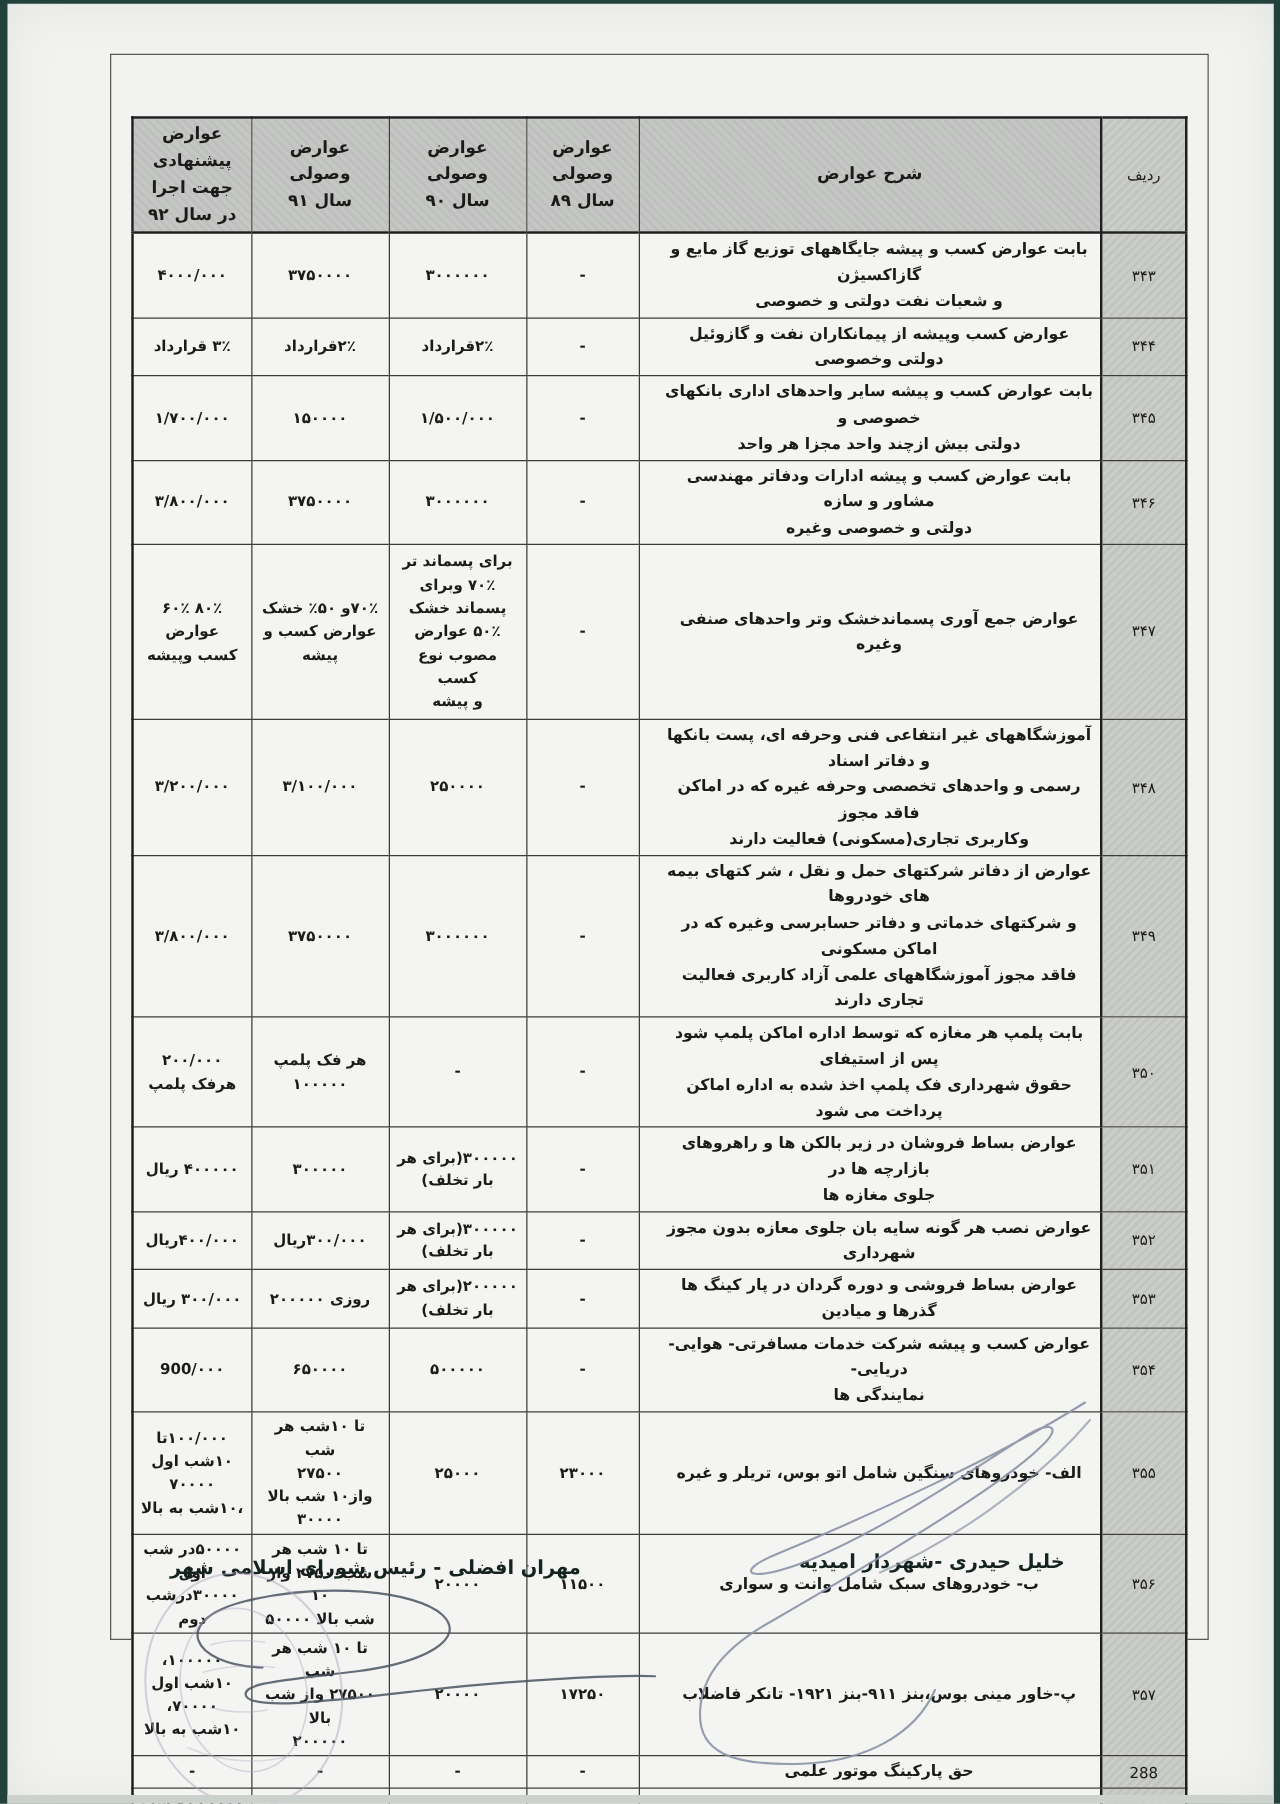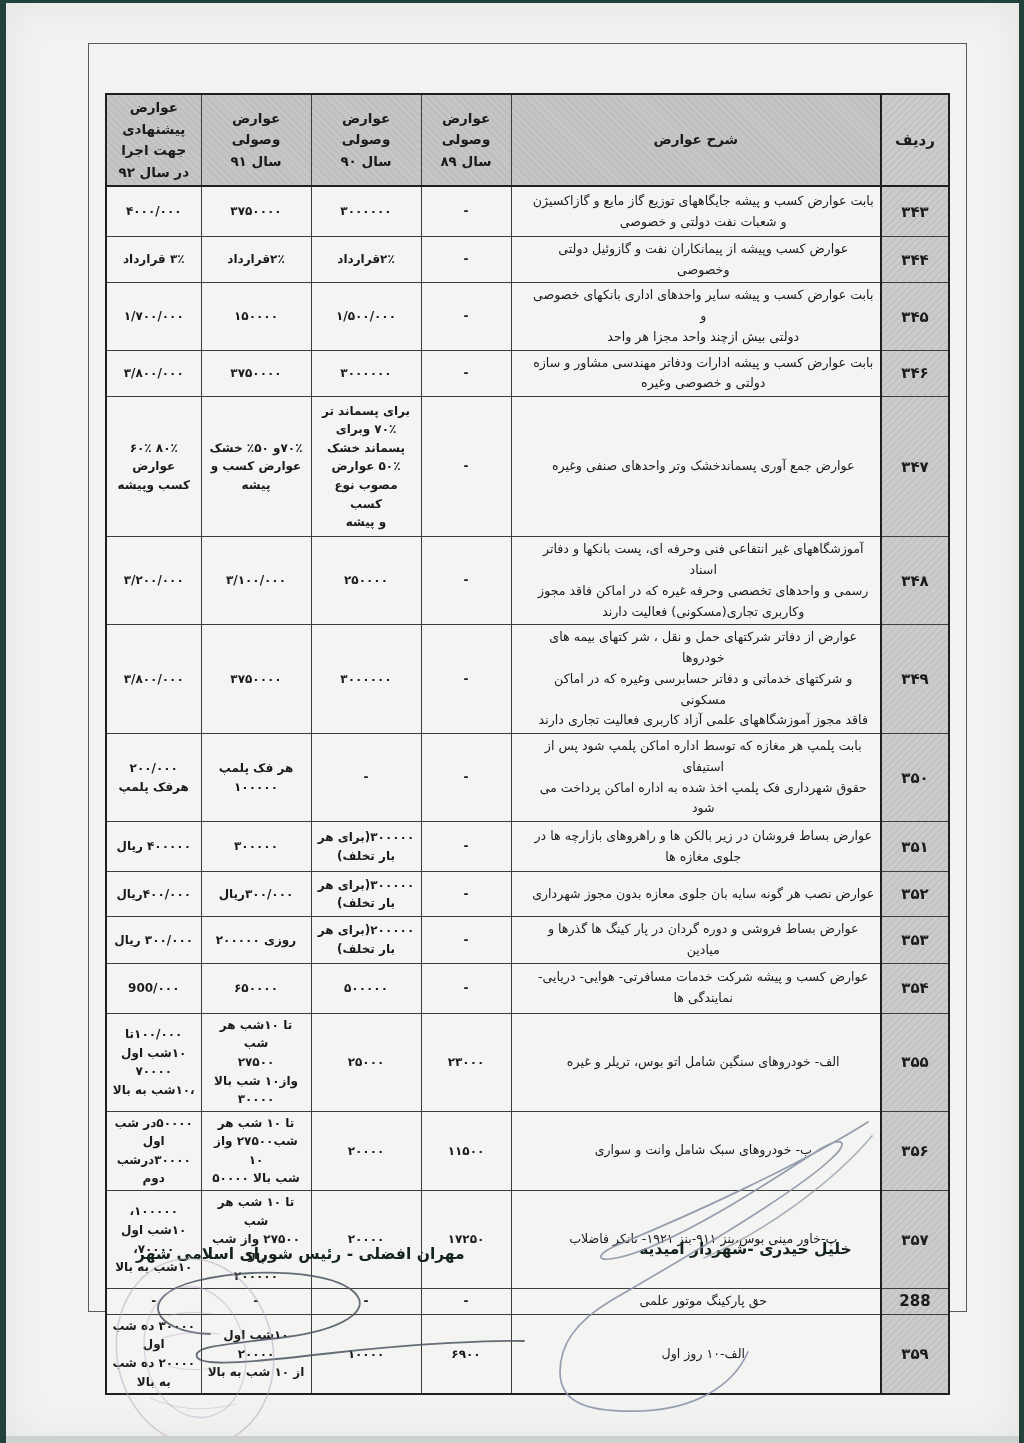--- a/index.html
+++ b/index.html
@@ -46,26 +46,26 @@
   #fees thead th{
     background:#c5c7c5;
     background-image:repeating-linear-gradient(45deg,rgba(0,0,0,.045) 0 2px,transparent 2px 5px);
     font-size:13.5px;font-weight:bold;
     height:55px;line-height:1.6;
     border-bottom:2px solid #1f1f1f;
   }
   #fees .c-radif{
     background:#cbcdcb;
     background-image:repeating-linear-gradient(135deg,rgba(0,0,0,.05) 0 2px,transparent 2px 5px);
-    font-size:15px;font-weight:bold;
+    font-size:12px;font-weight:normal;
     border-left:2.2px solid #1f1f1f;
   }
   #fees th.c-radif{border-left:2.2px solid #1f1f1f;}
   #fees .c-desc{
-    font-size:12.6px;font-weight:normal;line-height:1.65;padding-left:20px;
+    font-size:12.6px;font-weight:bold;line-height:1.65;padding-left:20px;
   }
   #fees .c-num{
     font-size:12px;font-weight:bold;line-height:1.55;
   }
   .sig-name{
     position:absolute;
     font-size:15.5px;font-weight:bold;color:#15231f;
     white-space:nowrap;
   }
   #mayor-name{left:608px;top:1240px;width:275px;text-align:center;}

